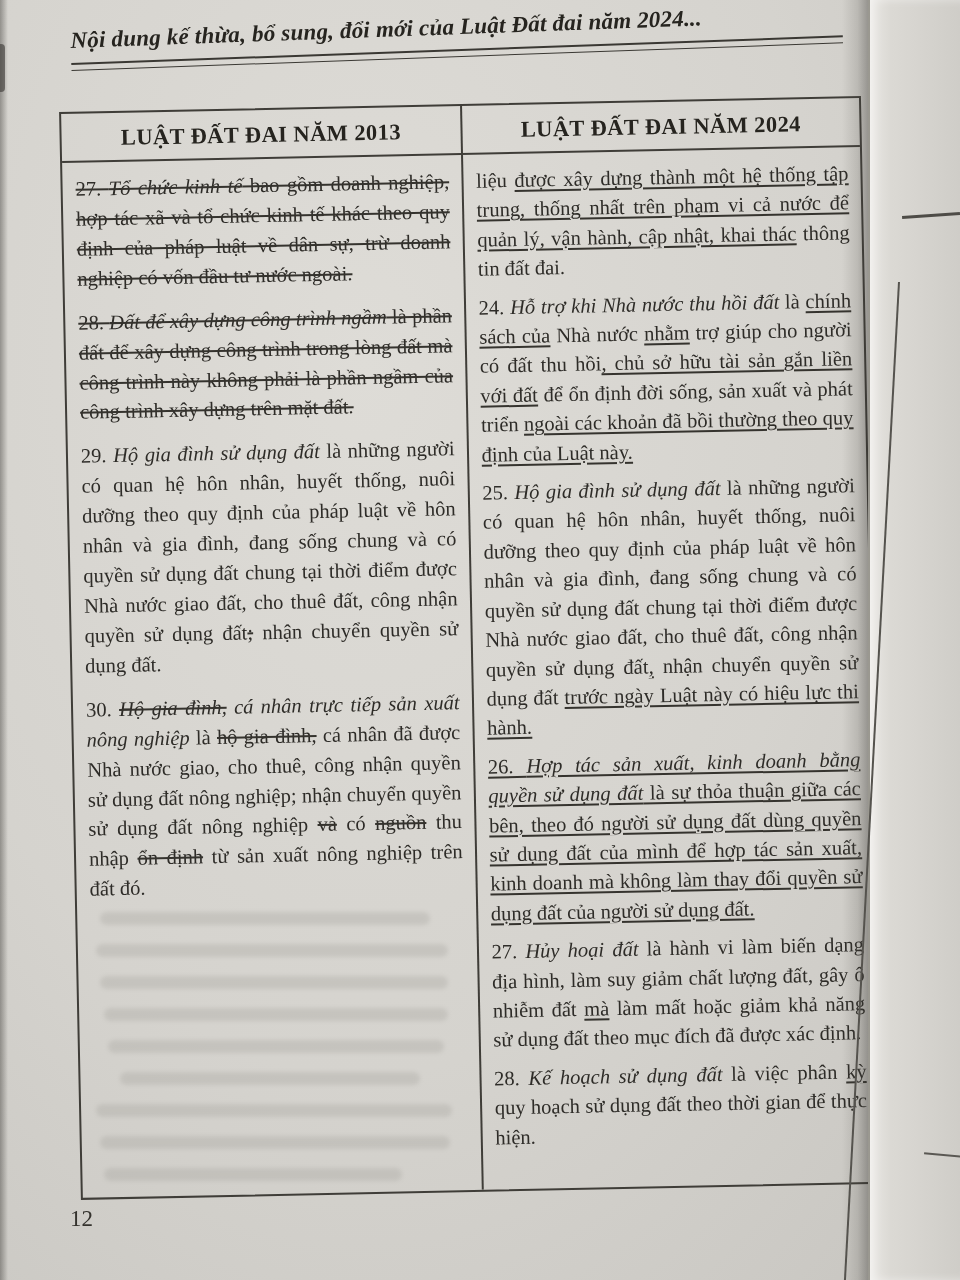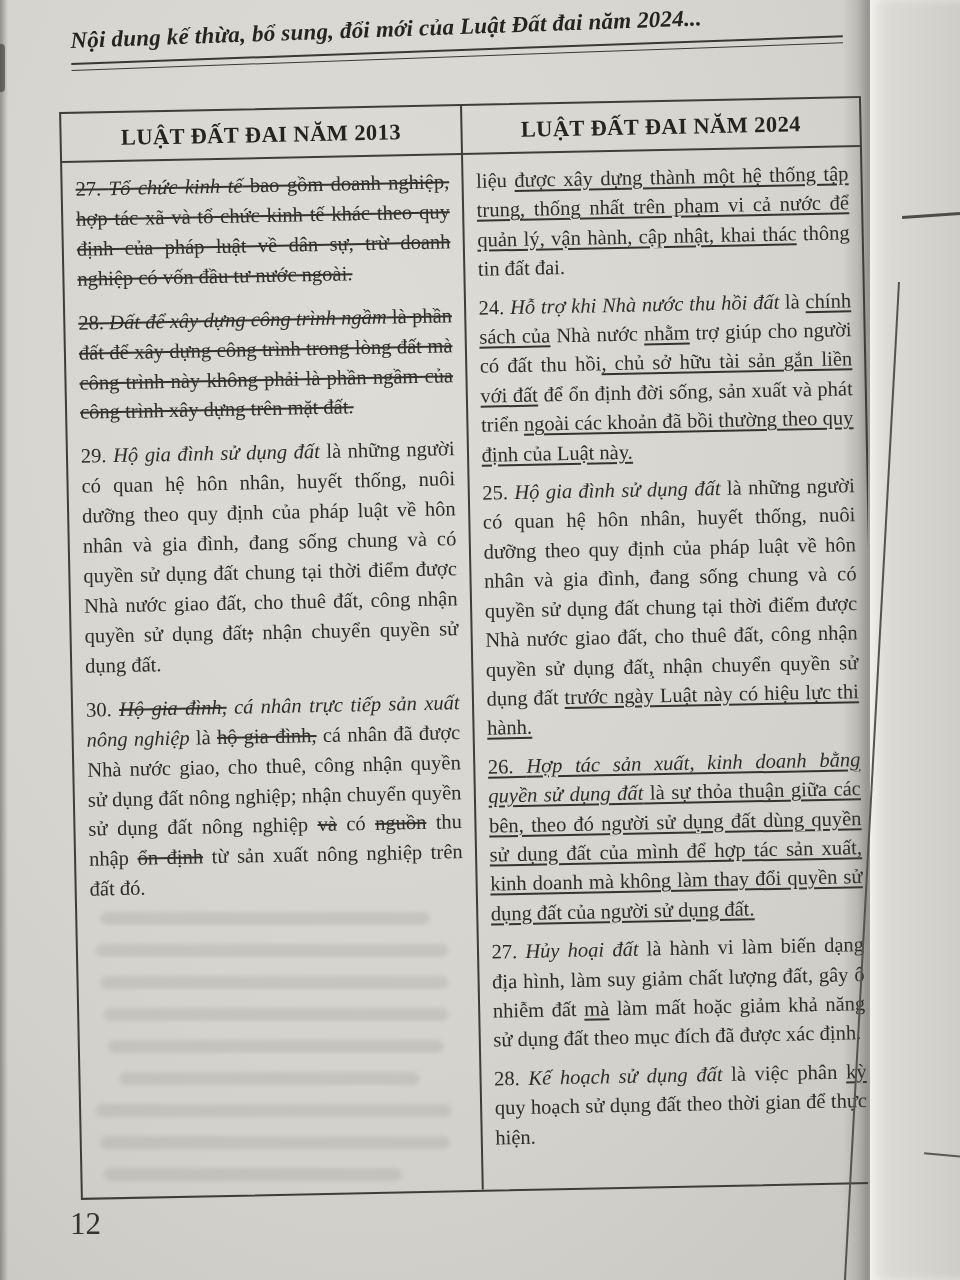--- a/index.html
+++ b/index.html
@@ -42,21 +42,21 @@
   .col{box-sizing:border-box;padding:12px 12px 0 13px;overflow:hidden;}
   .col-left{width:50.2%;border-right:2.2px solid #3f3d38;}
   .col-right{flex:1;}
   p.law-para{margin:0 0 14px 0;font-size:20.5px;line-height:1.46;
     text-align:justify;color:#2e2c28;}
   .col-right p.law-para{margin:0 0 9px 0;line-height:1.435;}
   .it{font-style:italic;}
   .st{text-decoration:line-through;text-decoration-thickness:2px;text-decoration-color:#35332e;}
   .un{text-decoration:underline;text-decoration-thickness:1.6px;text-underline-offset:2.5px;text-decoration-color:#35332e;}
 
-  .page-number{position:absolute;left:70px;top:1206px;font-size:31px;color:#35332e;}
+  .page-number{position:absolute;left:70px;top:1206px;font-size:23px;color:#35332e;}
 
   
   .ghost{position:absolute;height:13px;border-radius:7px;background:#8f8d87;
     opacity:.22;filter:blur(2.2px);}
 
   
   .next-page{position:absolute;left:868px;top:0;width:92px;height:1280px;
     background:linear-gradient(to right,#eae8e4 0%,#dbd9d4 25%,#cfcdc8 100%);
     box-shadow:inset 2px 0 0 #9a9890, inset 7px 0 8px rgba(255,255,255,.45);}
   .np-hline{position:absolute;left:34px;top:214px;width:58px;height:2.5px;background:#4e4c47;

